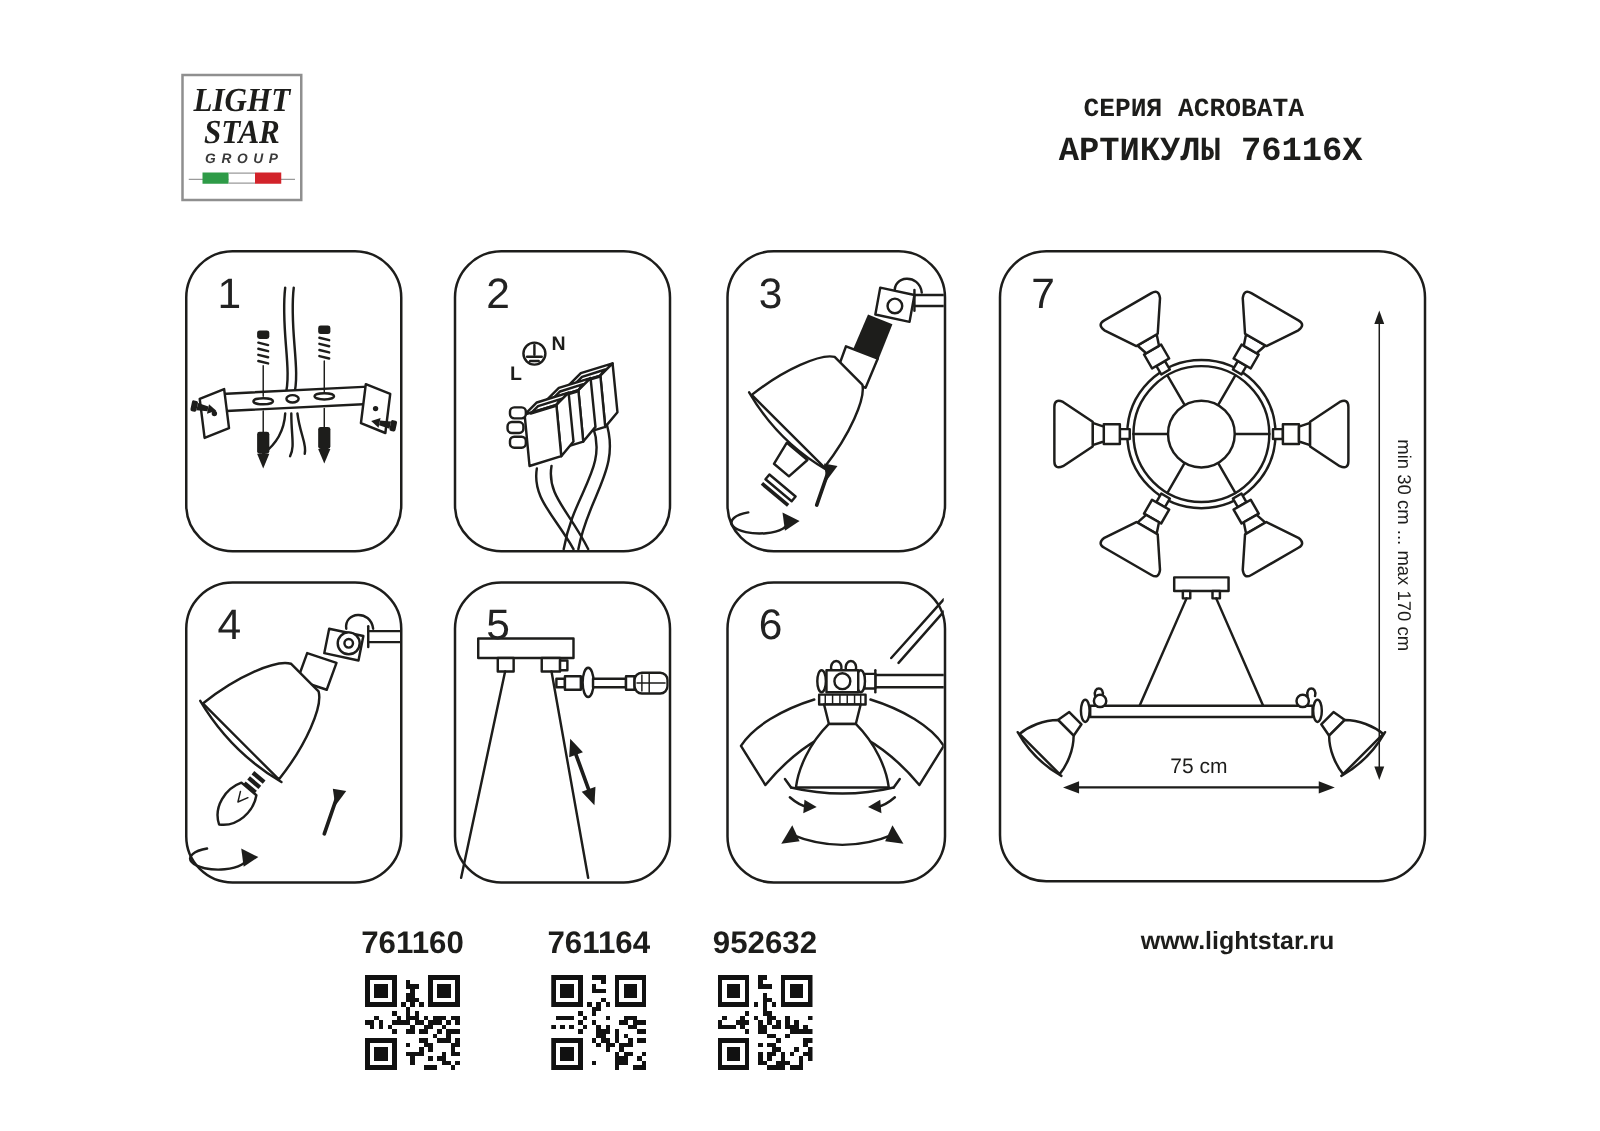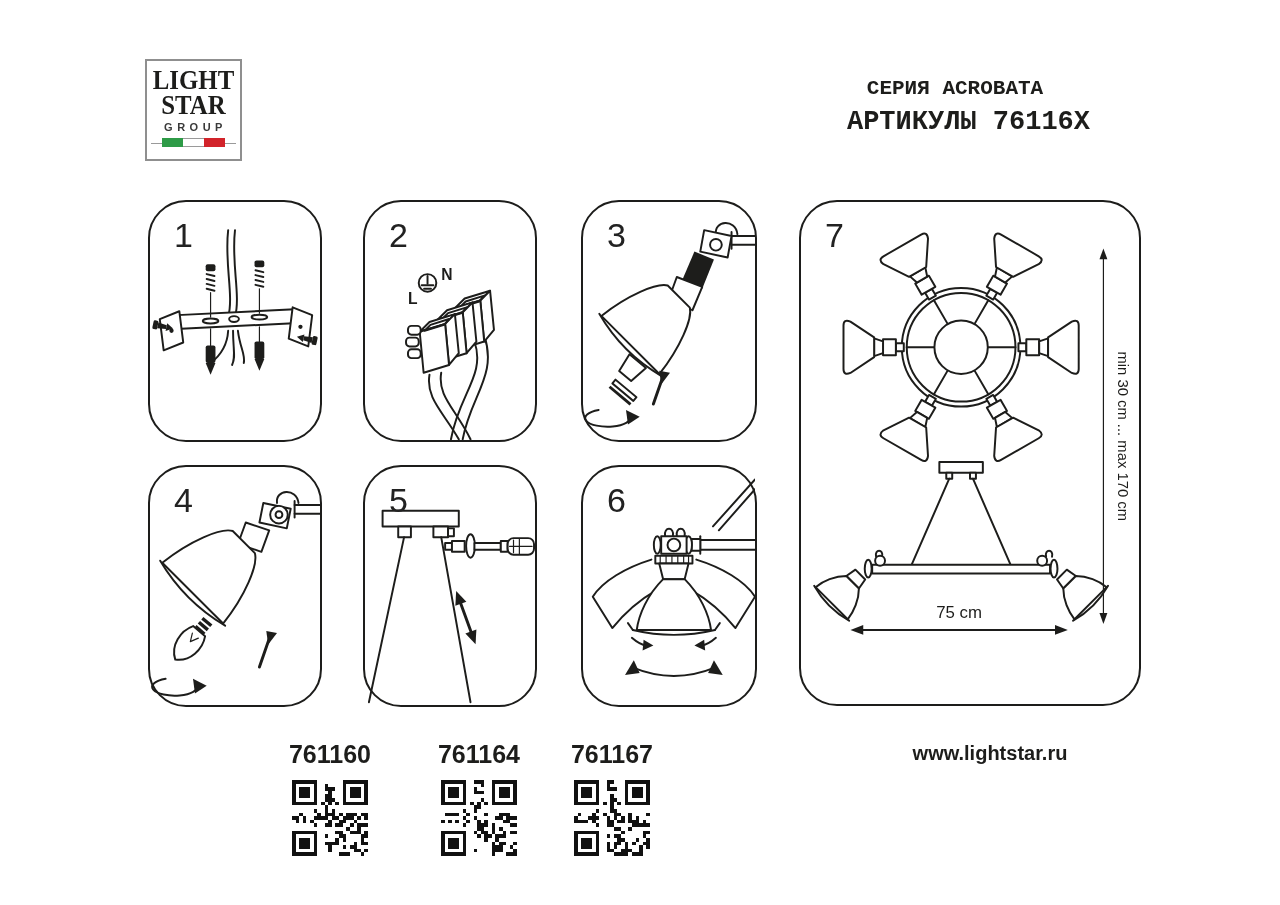--- a/index.html
+++ b/index.html
@@ -1,21 +1,21 @@
 <!DOCTYPE html>
 <html><head>
 <meta charset="utf-8">
 <style>
   html,body{margin:0;padding:0;background:#fff;}
   #page{position:relative;width:1280px;height:905px;background:#ffffff;overflow:hidden;
         font-family:"Liberation Sans",sans-serif;color:#1d1d1b;}
 
   
   #logo{position:absolute;left:145px;top:59px;width:97px;height:102px;border:2px solid #8f8f8f;
-        box-sizing:border-box;text-align:center;background:#fff;}
+        box-sizing:border-box;text-align:center;background:#fff;font-style:italic;}
   .logo-word{font-family:"Liberation Serif",serif;font-weight:bold;font-size:27px;line-height:25px;
         letter-spacing:0;transform:scaleX(.92);}
   #logo-top{padding-top:7px;}
   .logo-group{font-size:11px;letter-spacing:4.5px;margin-top:3px;margin-left:4px;font-weight:bold;color:#3a3a3a;}
   .flag-row{position:relative;margin-top:5px;height:10px;}
   .flag-row::before{content:'';position:absolute;left:4px;right:4px;top:50%;border-top:1px solid #9a9a9a;}
   .flag{position:relative;width:63px;height:9px;margin:0 auto;display:flex;z-index:1;}
   .flag .g{flex:1;}
   .flag .wht{flex:1;background:#fff;border-top:1px solid #9a9a9a;border-bottom:1px solid #9a9a9a;box-sizing:border-box;}
   .flag .r{flex:1;}
@@ -753,21 +753,21 @@
         <rect x="4" y="20" width="1" height="1" fill="#111" stroke="none"></rect>
         <rect x="5" y="20" width="1" height="1" fill="#111" stroke="none"></rect>
         <rect x="6" y="20" width="1" height="1" fill="#111" stroke="none"></rect>
         <rect x="14" y="20" width="1" height="1" fill="#111" stroke="none"></rect>
         <rect x="18" y="20" width="1" height="1" fill="#111" stroke="none"></rect>
         <rect x="19" y="20" width="1" height="1" fill="#111" stroke="none"></rect>
         <rect x="20" y="20" width="1" height="1" fill="#111" stroke="none"></rect>
       </svg>
   </div>
   <div class="article-block" style="left:557px;">
-    <div class="article-num">761167</div>
+    <div class="article-num">952632</div>
     <svg class="qr" viewBox="0 0 21 21" shape-rendering="crispEdges">
         <rect x="0" y="0" width="1" height="1" fill="#111" stroke="none"></rect>
         <rect x="1" y="0" width="1" height="1" fill="#111" stroke="none"></rect>
         <rect x="2" y="0" width="1" height="1" fill="#111" stroke="none"></rect>
         <rect x="3" y="0" width="1" height="1" fill="#111" stroke="none"></rect>
         <rect x="4" y="0" width="1" height="1" fill="#111" stroke="none"></rect>
         <rect x="5" y="0" width="1" height="1" fill="#111" stroke="none"></rect>
         <rect x="6" y="0" width="1" height="1" fill="#111" stroke="none"></rect>
         <rect x="9" y="0" width="1" height="1" fill="#111" stroke="none"></rect>
         <rect x="10" y="0" width="1" height="1" fill="#111" stroke="none"></rect>

